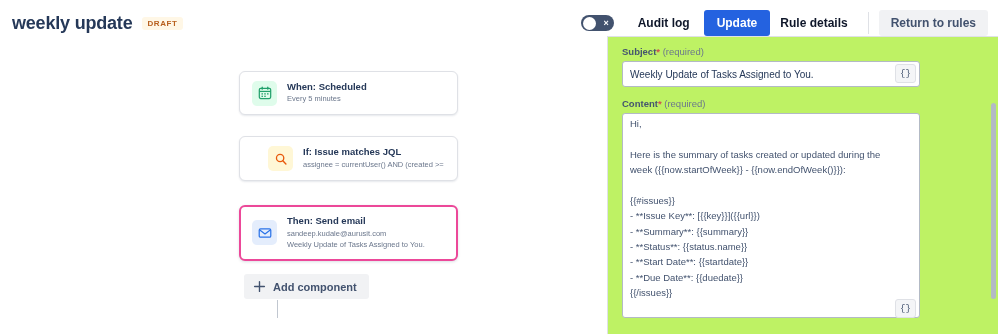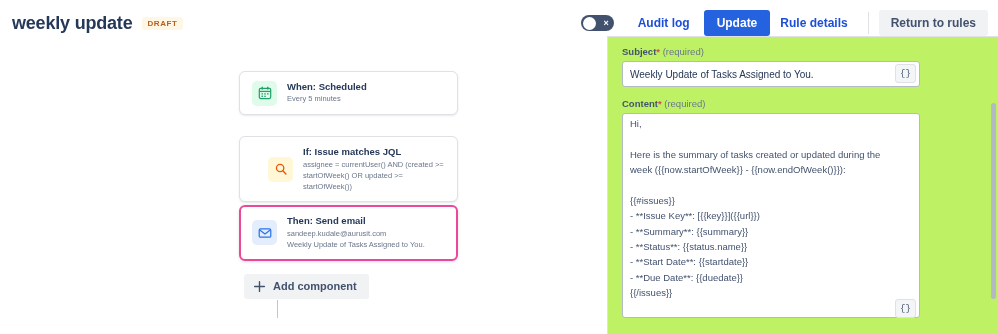--- a/index.html
+++ b/index.html
@@ -43,21 +43,21 @@
   .toggle .knob {
     width: 13px; height: 13px; border-radius: 50%; background: #ffffff;
     position: absolute; left: 2px; top: 1.5px;
   }
   .toggle .xmark {
     position: absolute; right: 5px; top: 50%; transform: translateY(-50%);
     color: #ffffff; font-size: 9px; line-height: 1; font-weight: 700;
   }
 
   .hbtn {
-    font-size: 12px; color: #1d4ed8; background: transparent; border: none;
+    font-size: 12px; color: #0f172a; background: transparent; border: none;
     padding: 6px 10px; border-radius: 3px; cursor: pointer; font-weight: 600;
     font-family: "Liberation Sans", sans-serif; white-space: nowrap;
   }
   .hbtn.primary { background: #2462E0; color: #ffffff; padding: 6px 13px; margin-left: 4px; }
   .hbtn.neutral { background: #F1F2F4; color: #42526E; padding: 6px 12px; }
   .hdivider { width: 1px; height: 22px; background: #DFE1E6; margin: 0 10px; }
 
   
   .canvas {
     position: absolute; left: 0; top: 46px; width: 660px; height: 288px;
@@ -96,21 +96,21 @@
   .card-sub {
     font-size: 7.5px; color: #6B778C; line-height: 1.45;
   }
 
   #card-when { top: 25px; height: 44px; }
   #card-if   { top: 90px; padding-left: 28px; }
   #card-then { top: 159px; }
 
   .add-btn {
     position: absolute; left: 244px; top: 228px;
-    display: inline-flex; gap: 7px;
+    display: inline-flex; align-items: center; gap: 7px;
     background: #F1F2F4; border: none; border-radius: 3px;
     padding: 6px 12px 6px 9px; cursor: pointer;
     font-family: "Liberation Sans", sans-serif;
     font-size: 11px; font-weight: 600; color: #42526E;
   }
 
   
   .panel {
     position: absolute; right: 0; top: 36px; width: 391px; height: 298px;
     background: #bef264; border-left: 1px solid #DFE1E6; border-top: 1px solid #DFE1E6;
@@ -212,21 +212,20 @@
     <div class="card" id="card-if">
       <div class="card-icon icon-yellow">
         <svg width="14" height="14" viewBox="0 0 16 16" aria-hidden="true">
           <circle cx="7" cy="6.9" r="4.2" fill="none" stroke="#E8590C" stroke-width="1.5"></circle>
           <line x1="10.1" y1="10.1" x2="13.6" y2="13.7" stroke="#E8590C" stroke-width="1.6" stroke-linecap="round"></line>
         </svg>
       </div>
       <div class="card-text">
         <div class="card-title">If: Issue matches JQL</div>
         <div class="card-sub">assignee = currentUser() AND (created &gt;=</div>
-        <div class="card-sub">startOfWeek() OR updated &gt;= startOfWeek())</div>
       </div>
     </div>
 
     <div class="card selected" id="card-then">
       <div class="card-icon icon-blue">
         <svg width="14" height="14" viewBox="0 0 16 16" aria-hidden="true">
           <rect x="1.4" y="3.4" width="13.2" height="9.4" rx="1.5" fill="none" stroke="#2A73E8" stroke-width="1.4"></rect>
           <path d="M2 4.6 L8 9.1 L14 4.6" fill="none" stroke="#2A73E8" stroke-width="1.4" stroke-linecap="round" stroke-linejoin="round"></path>
         </svg>
       </div>

